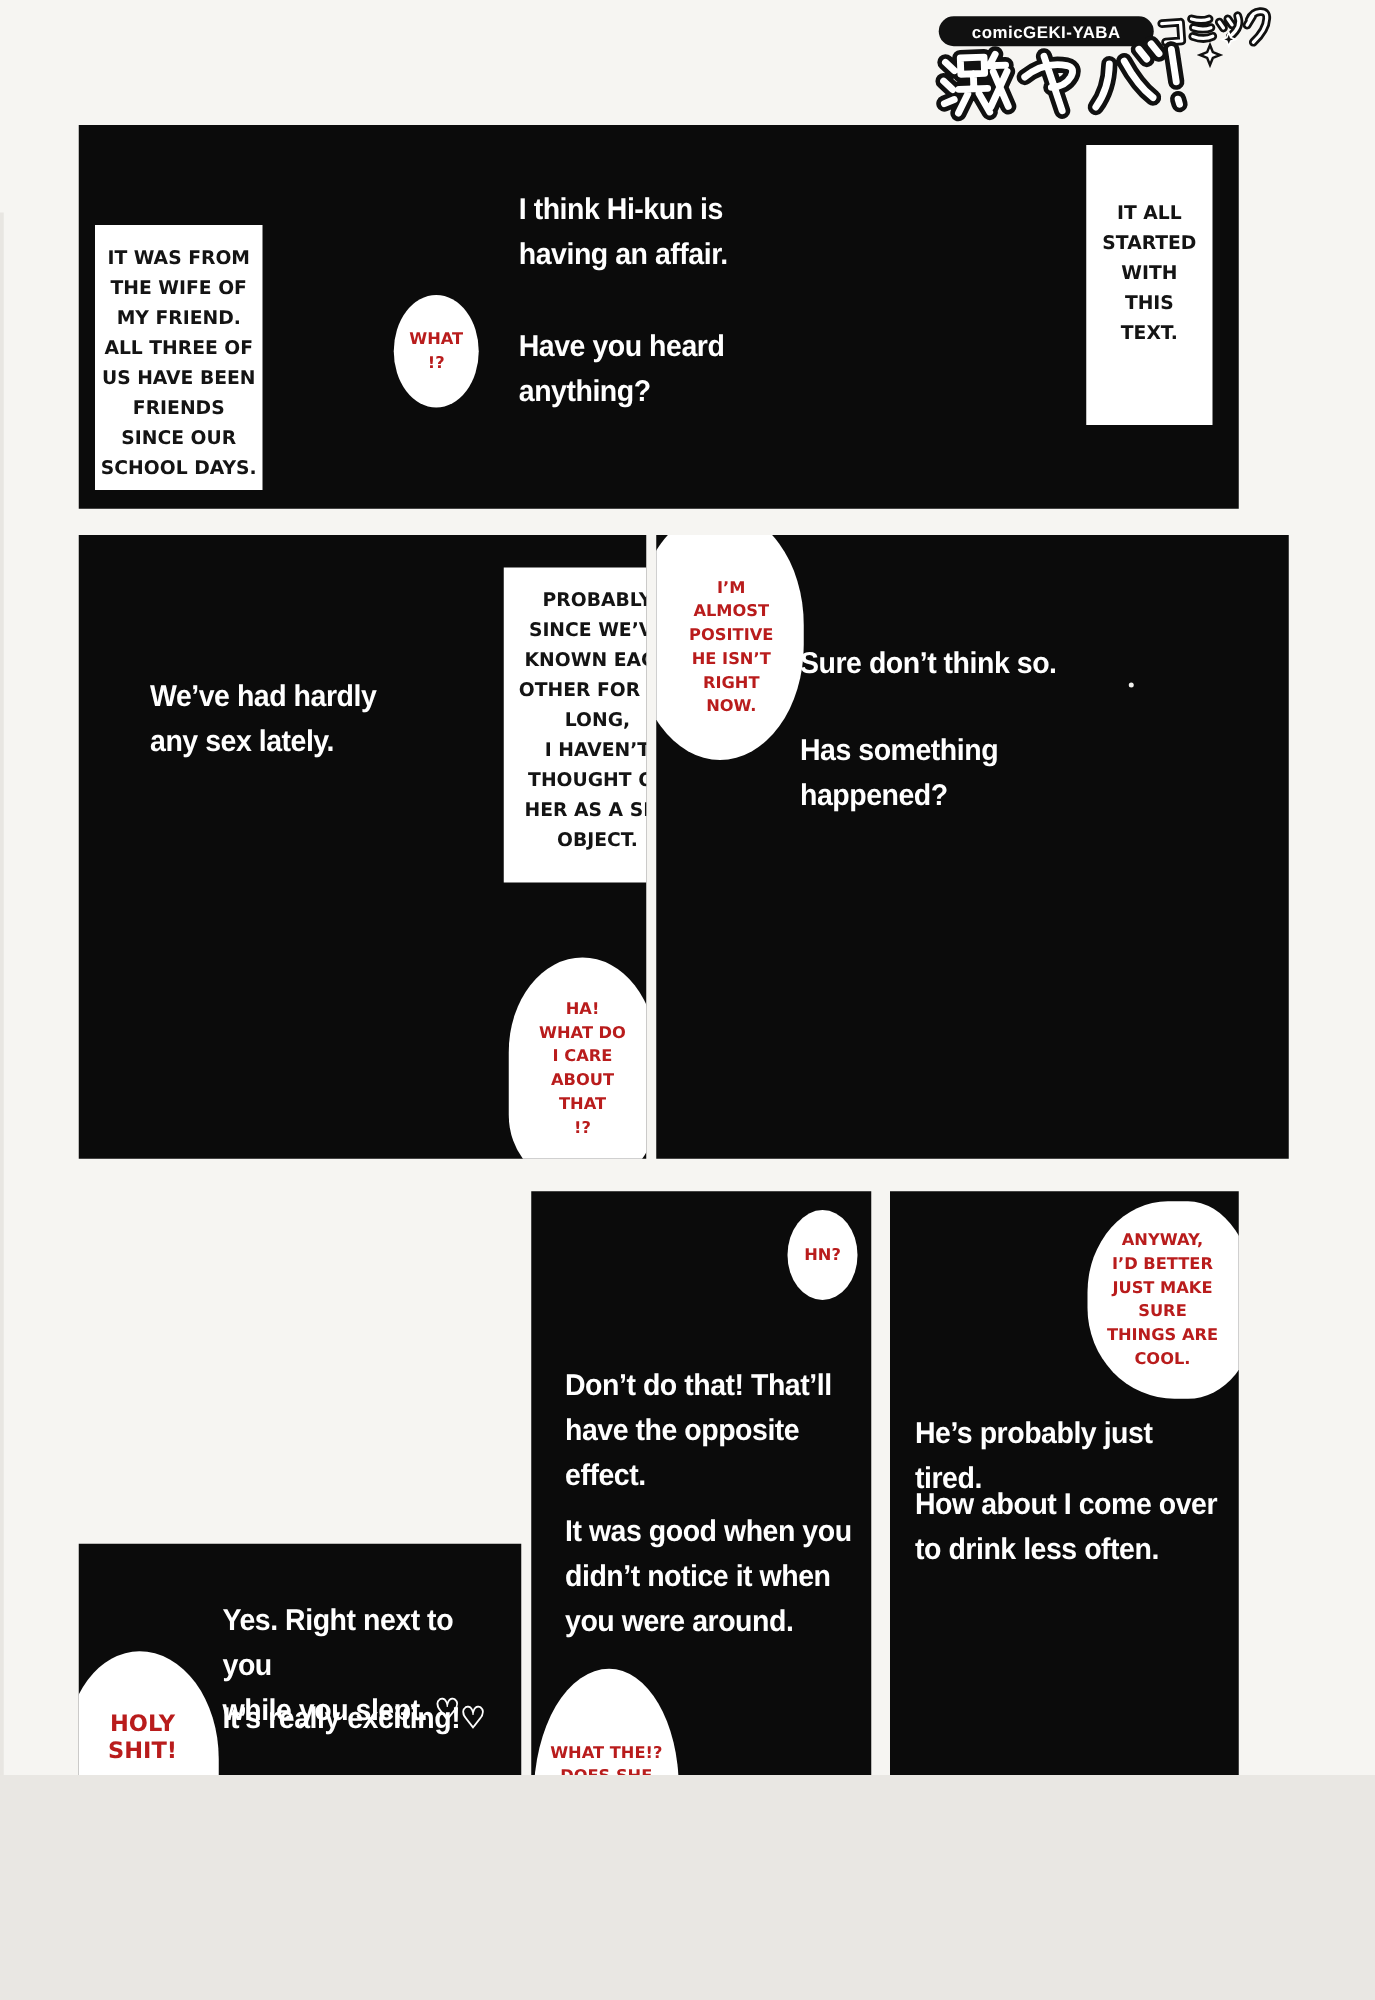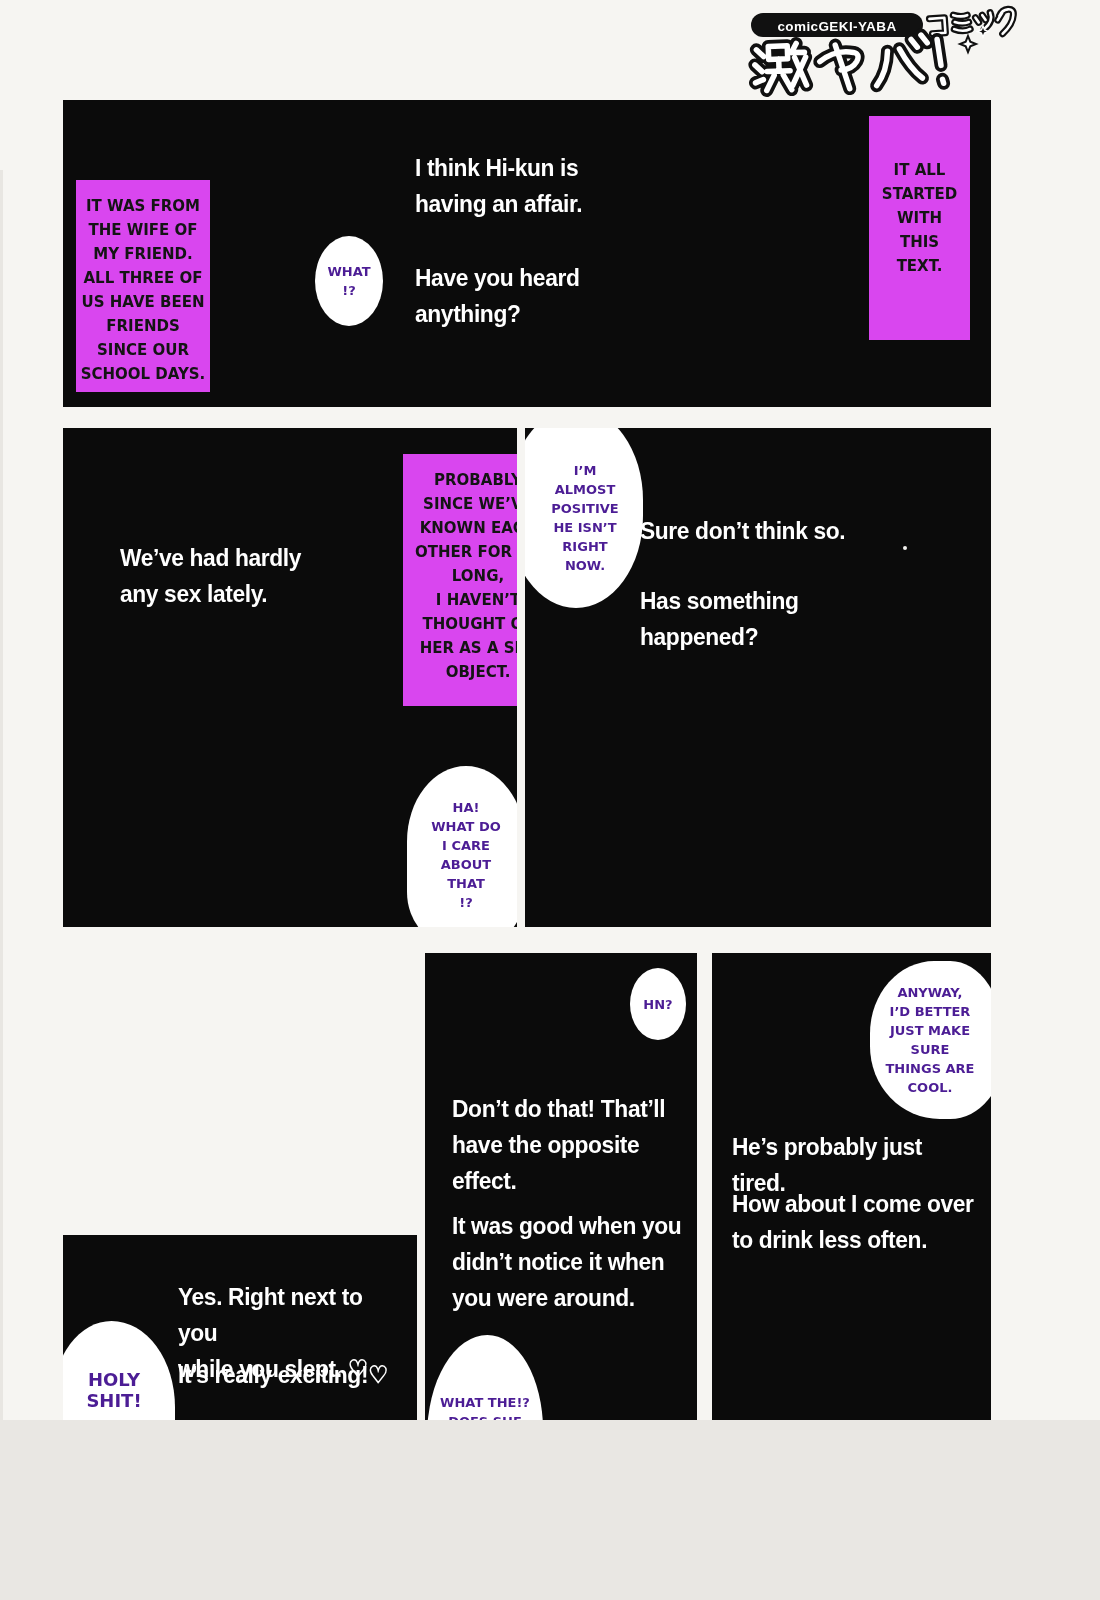--- a/index.html
+++ b/index.html
@@ -1,21 +1,21 @@
 <!DOCTYPE html>
 <html><head>
 <meta charset="utf-8">
 <style>
   html,body{margin:0;padding:0;background:#e9e7e3;}
   .page{position:relative;width:1100px;height:1420px;background:#f6f5f2;overflow:hidden;
         font-family:"Liberation Sans",sans-serif;}
   .panel{position:absolute;background:#0b0b0b;overflow:hidden;}
-  .caption{position:absolute;background:#d946ef;color:#141414;text-align:center;
+  .caption{position:absolute;background:#ffffff;color:#141414;text-align:center;
            font:700 15px/24px "DejaVu Sans",sans-serif;white-space:pre-line;box-sizing:border-box;}
-  .bubble{position:absolute;background:#ffffff;color:#4c1d95;text-align:center;
+  .bubble{position:absolute;background:#ffffff;color:#b91c1c;text-align:center;
           font:700 13px/19px "DejaVu Sans",sans-serif;white-space:pre-line;box-sizing:border-box;}
   .bubble.flex{display:flex;align-items:center;justify-content:center;}
   .dialogue{position:absolute;color:#ffffff;font:700 24px/36px "Liberation Sans",sans-serif;
             letter-spacing:-0.4px;white-space:pre-line;transform:scaleX(0.95);transform-origin:left top;}
   .page-number{position:absolute;left:938px;top:1498px;width:76px;text-align:center;
                color:#1d1d1d;font:400 27px/30px "Liberation Serif",serif;margin-top:30px;}
   .speck{position:absolute;width:4px;height:4px;border-radius:50%;background:#f2f1ee;}
   .edge-noise{position:absolute;background:#e0deda;opacity:.75;border-radius:2px;}
   .left-edge{position:absolute;left:0;top:170px;width:3px;height:1380px;background:#e8e6e2;}
   svg text{font-family:"Liberation Sans",sans-serif;}
@@ -104,21 +104,21 @@
 OBJECT.</div>
     <div class="bubble" style="left:344px;top:338px;width:118px;height:180px;padding-top:32px;
          border-radius:50% 50% 40% 40% / 42% 42% 30% 30%;">HA!
 WHAT DO
 I CARE
 ABOUT
 THAT
 !?</div>
   </div>
 
-  <div class="panel" style="left:525px;top:428px;width:466px;height:499px;">
+  <div class="panel" style="left:525px;top:428px;width:466px;height:499px;padding-left:40px;">
     <div class="bubble flex" style="left:-16px;top:-20px;width:134px;height:200px;padding:20px 6px 0 24px;
          border-radius:50% / 46%;">I’M
 ALMOST
 POSITIVE
 HE ISN’T
 RIGHT
 NOW.</div>
     <div class="dialogue" style="left:115px;top:85px;">Sure don’t think so.</div>
     <div class="dialogue" style="left:115px;top:155px;">Has something
 happened?</div>

